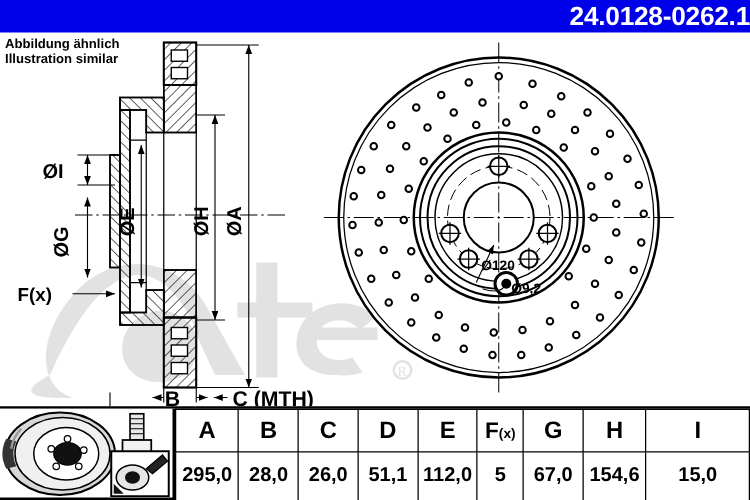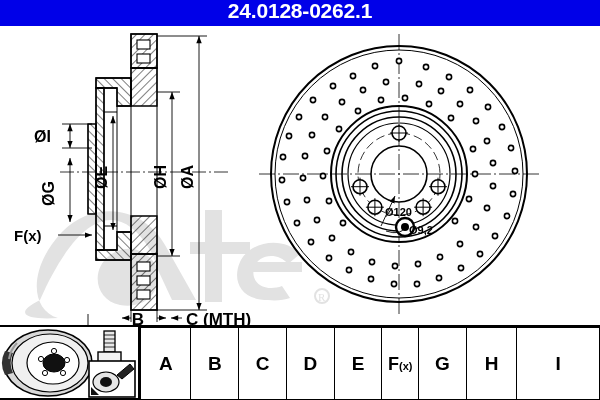--- a/index.html
+++ b/index.html
@@ -15,23 +15,22 @@
     width: 600px; height: 400px;
     background: #ffffff;
     overflow: hidden;
   }
 
   
   #header {
     position: absolute; left: 0; top: 0;
     width: 600px; height: 26px;
     background: #0000e8;
-    display: flex; align-items: center; justify-content: flex-start;
+    display: flex; align-items: center; justify-content: flex-end;
     gap: 26px;
-    flex-direction: column;
   }
   #header .hnum {
     color: #ffffff;
     font-size: 21px;
     font-weight: bold;
     letter-spacing: -0.2px;
     line-height: 1;
     white-space: nowrap;
   }
 
@@ -90,20 +89,24 @@
 </style>
 </head>
 <body>
 
 <div id="page">
 
   <div id="header">
     <span class="hnum">24.0128-0262.1</span>
   </div>
 
+  <div id="caption">
+    <div>Abbildung ähnlich</div>
+    <div>Illustration similar</div>
+  </div>
 
   <svg id="watermark" width="600" height="180" viewBox="0 0 600 180">
     <g fill="#e2e2e2">
       <path d="M40 150 C80 60, 120 50, 150 100 C170 135, 150 160, 120 155 C95 150, 90 120, 110 105
                C128 92, 150 100, 158 120 L172 150 L196 150 L165 95 C145 58, 95 48, 62 82
                C28 118, 30 160, 58 168 C30 170, 10 165, 40 150 Z"></path>
       <path d="M205 60 L222 60 L222 152 L205 152 Z"></path>
       <path d="M190 92 L250 92 L250 104 L190 104 Z"></path>
       <path d="M268 150 C240 150, 232 130, 240 112 C250 90, 285 86, 300 104 L288 114
                C278 102, 258 104, 254 118 C250 134, 266 142, 282 136 L290 148 C284 150, 276 151, 268 150 Z"></path>
@@ -403,17 +406,28 @@
         <td>A</td>
         <td>B</td>
         <td>C</td>
         <td>D</td>
         <td>E</td>
         <td><span class="fx-main">F</span><span class="fx-sub">(x)</span></td>
         <td>G</td>
         <td>H</td>
         <td>I</td>
       </tr>
+      <tr class="val">
+        <td>295,0</td>
+        <td>28,0</td>
+        <td>26,0</td>
+        <td>51,1</td>
+        <td>112,0</td>
+        <td>5</td>
+        <td>67,0</td>
+        <td>154,6</td>
+        <td>15,0</td>
+      </tr>
     </tbody>
       </table>
   </div>
 
 </div>
 
 </body></html>

